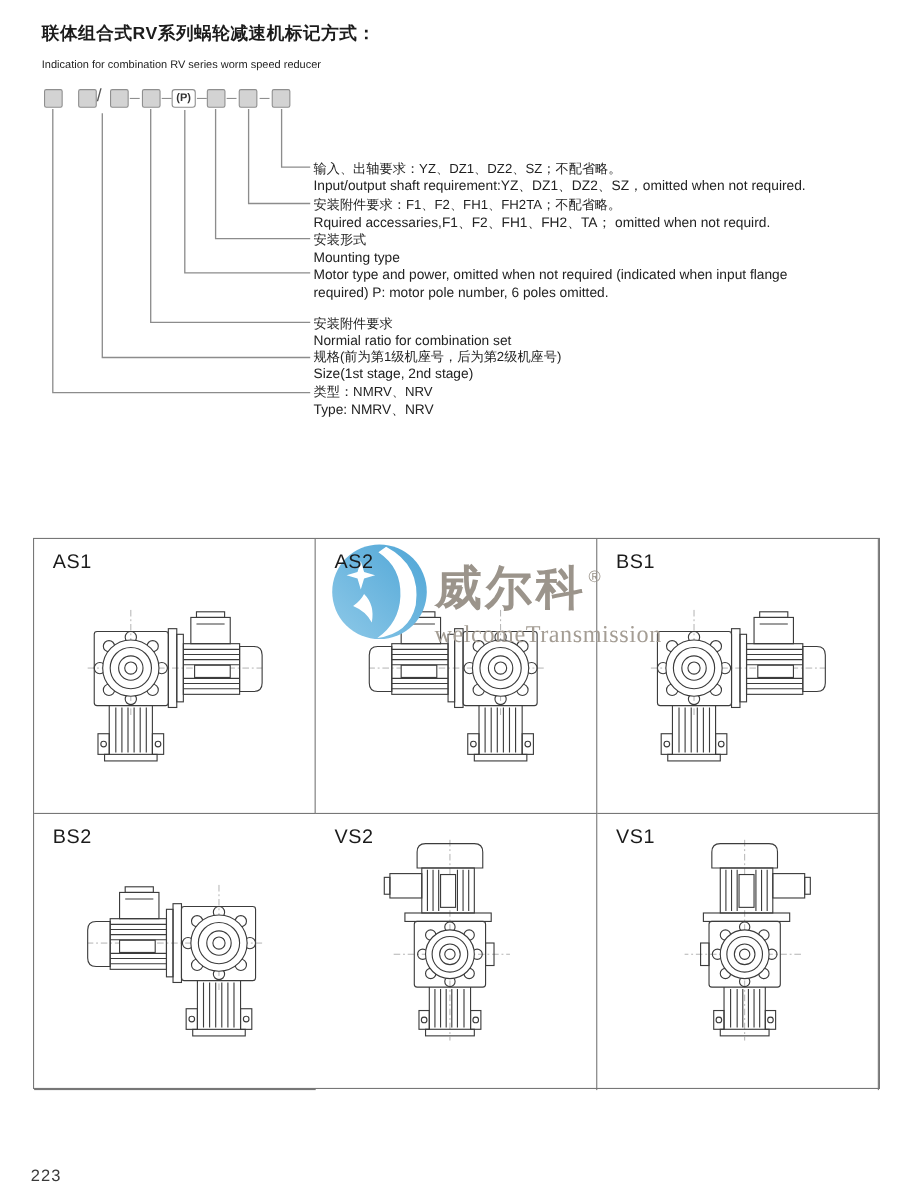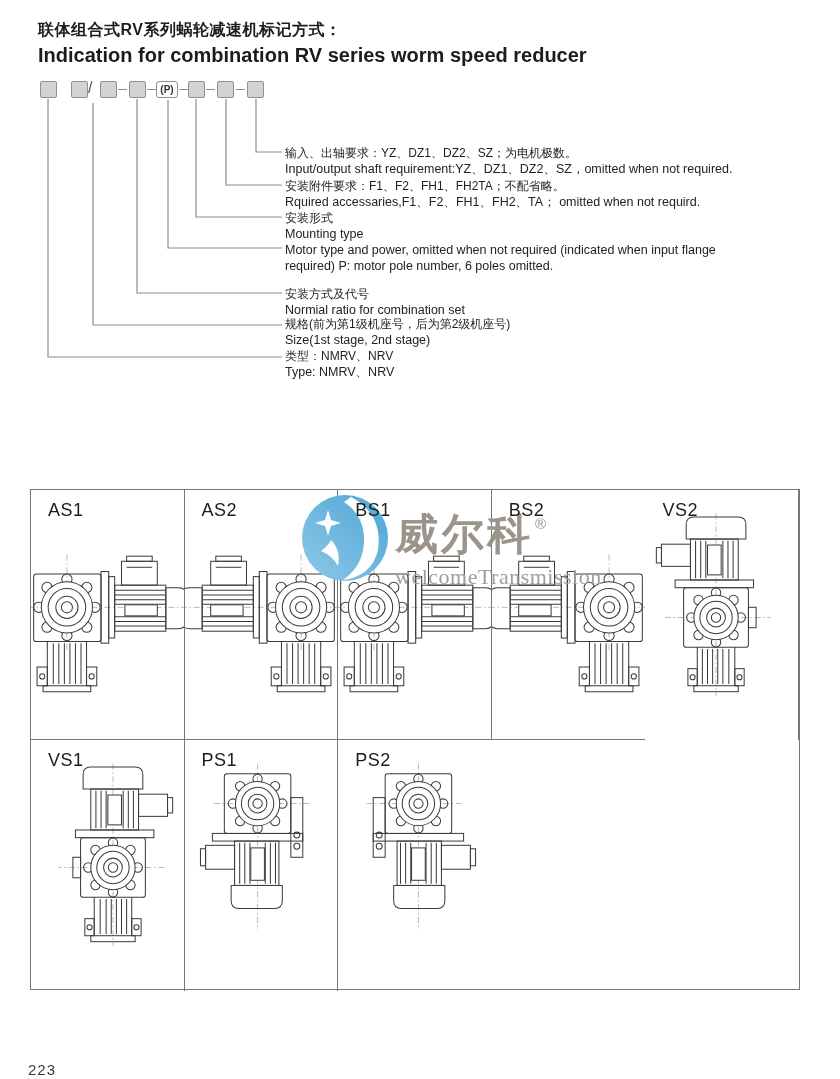--- a/index.html
+++ b/index.html
@@ -2,21 +2,21 @@
 <html><head>
 <meta charset="utf-8">
 <style>
   html,body{margin:0;padding:0;background:#fff;}
   .page{position:relative;width:840px;height:1079px;background:#ffffff;overflow:hidden;
         font-family:"Liberation Sans","DejaVu Sans",sans-serif;color:#1c1c1c;}
 
   
   .hdr{position:absolute;left:38px;top:20px;}
   .hdr .zh{font-size:16px;font-weight:bold;letter-spacing:.5px;}
-  .hdr .en{font-size:20px;font-weight:bold;margin-top:3px;}
+  .hdr .en{font-size:10px;font-weight:normal;margin-top:13px;}
 
   
   .boxrow{position:absolute;top:81px;left:0;height:20px;}
   .dbox{position:absolute;width:15px;height:15px;background:#d3d3d3;border:1.5px solid #8f8f8f;border-radius:2px;top:0;}
   .b1{left:40px}.b2{left:71px}.b3{left:100px}.b4{left:129px}.b5{left:188px}.b6{left:217px}.b7{left:247px}
   .pbox{position:absolute;left:156px;top:0;width:20px;height:15px;background:#fff;border:1.5px solid #8f8f8f;border-radius:3px;
         font-size:10px;line-height:15px;text-align:center;color:#333;font-weight:bold;}
   .slash{position:absolute;left:88px;top:-2px;font-size:16px;color:#555;}
   .dash{position:absolute;top:8px;height:0;border-top:1.5px solid #8f8f8f;width:9px;}
   .d1{left:118px}.d2{left:147px}.d3{left:179px}.d4{left:206px}.d5{left:236px}
@@ -32,21 +32,21 @@
   .entry .en2{font-size:12.5px;line-height:16px;color:#222;}
   .entry .en2:empty{display:none;}
   .e1{top:146px}.e2{top:179px}.e3{top:211px}.e4{top:242px}.e5{top:287px}.e6{top:317px}.e7{top:349px}
 
   
   .mhdr{position:absolute;left:30px;top:429px;}
   .mhdr .zh{font-size:15px;font-weight:bold;letter-spacing:1px;}
   .mhdr .en{font-size:16.5px;font-weight:bold;margin-top:3px;}
 
   .mt-grid{position:absolute;left:30px;top:489px;width:770px;height:501px;
-           display:grid;grid-template-columns:repeat(5,1fr);grid-template-rows:250px 251px;
+           display:grid;grid-template-columns:repeat(3,1fr);grid-template-rows:250px 251px;
            border:1px solid #777;box-sizing:border-box;}
   .cell{position:relative;border-right:1px solid #777;border-bottom:1px solid #777;box-sizing:border-box;overflow:hidden;}
   .cell:nth-child(4n){border-right:none;text-align:center;}
   .cell:nth-child(n+5){border-bottom:none;}
   .cell-label{position:absolute;left:17px;top:10px;font-size:18px;font-weight:500;letter-spacing:.5px;color:#1b1b1b;z-index:4;}
   .draw{position:absolute;left:50%;top:26px;width:162px;height:204px;transform:translateX(-50%);}
   .draw.flip{transform:translateX(-50%) scaleX(-1);}
   .row2 .draw{top:14px;}
 
   
@@ -95,37 +95,37 @@
       <path d="M137 99 V293 H282"></path>
       <path d="M168 100 V248 H282"></path>
       <path d="M196 99 V217 H282"></path>
       <path d="M226 99 V185 H282"></path>
       <path d="M256 99 V152 H282"></path>
     </g>
   </svg>
 
   <div class="entries">
     <div class="entry e1">
-      <div class="zh">输入、出轴要求：YZ、DZ1、DZ2、SZ；为电机极数。</div>
+      <div class="zh">输入、出轴要求：YZ、DZ1、DZ2、SZ；不配省略。</div>
       <div class="en">Input/output shaft requirement:YZ、DZ1、DZ2、SZ，omitted when not required.</div>
     </div>
     <div class="entry e2">
       <div class="zh">安装附件要求：F1、F2、FH1、FH2TA；不配省略。</div>
       <div class="en">Rquired accessaries,F1、F2、FH1、FH2、TA； omitted when not requird.</div>
     </div>
     <div class="entry e3">
       <div class="zh">安装形式</div>
       <div class="en">Mounting type</div>
     </div>
     <div class="entry e4">
       <div class="en">Motor type and power, omitted when not required (indicated when input flange</div>
       <div class="en2">required) P: motor pole number, 6 poles omitted.</div>
     </div>
     <div class="entry e5">
-      <div class="zh">安装方式及代号</div>
+      <div class="zh">安装附件要求</div>
       <div class="en">Normial ratio for combination set</div>
     </div>
     <div class="entry e6">
       <div class="zh">规格(前为第1级机座号，后为第2级机座号)</div>
       <div class="en">Size(1st stage, 2nd stage)</div>
     </div>
     <div class="entry e7">
       <div class="zh">类型：NMRV、NRV</div>
       <div class="en">Type: NMRV、NRV</div>
     </div>

